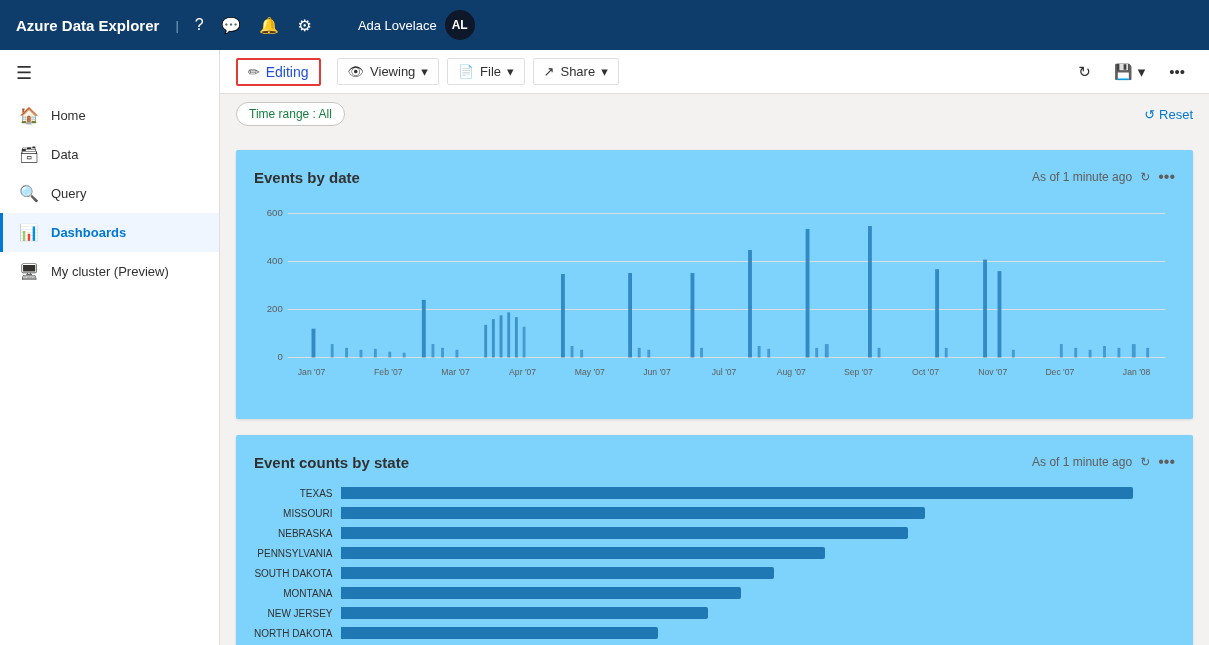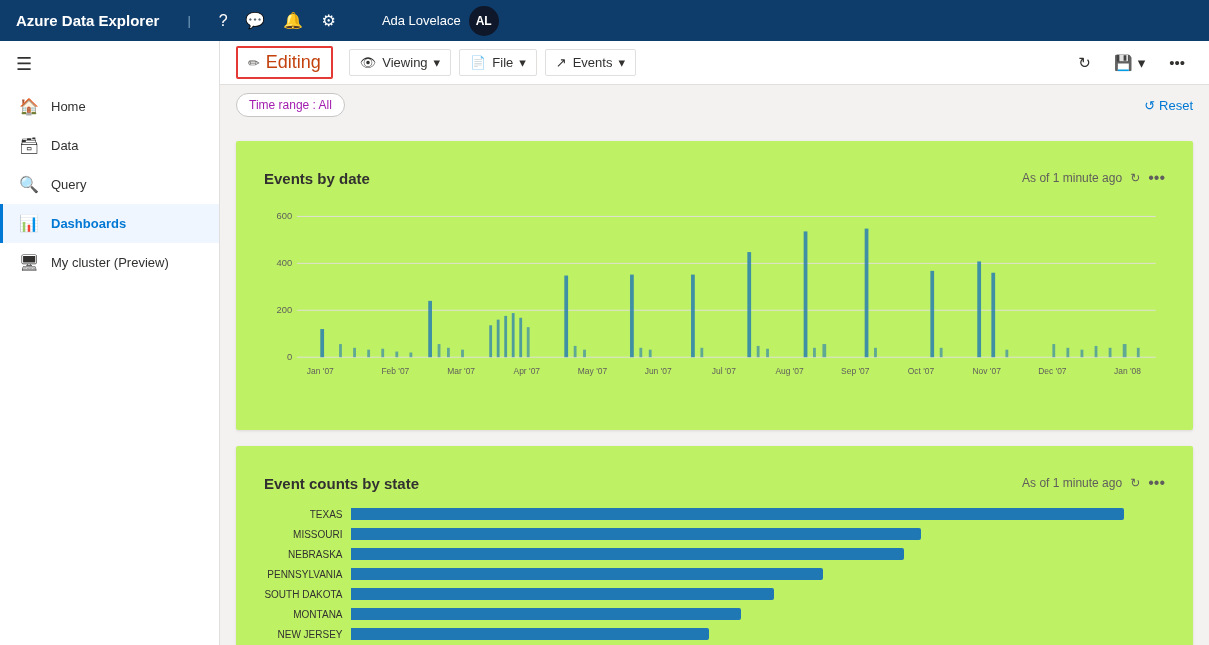--- a/index.html
+++ b/index.html
@@ -4,23 +4,23 @@
   <style>
     * { box-sizing: border-box; margin: 0; padding: 0; }
     body { font-family: 'Segoe UI', Arial, sans-serif; font-size: 13px; background: #f3f2f1; display: flex; flex-direction: column; height: 645px; width: 1209px; overflow: hidden; }
 
     
     .top-nav {
       background: #0f3d6b;
       color: white;
       display: flex;
       align-items: center;
-      height: 41px;
+      height: 50px;
       padding: 0 16px;
-      gap: 24px;
+      gap: 12px;
       flex-shrink: 0;
       text-align: right;
     }
     .top-nav-brand { font-weight: 600; font-size: 15px; color: white; }
     .top-nav-sep { color: #7aa3c0; margin: 0 4px; }
     .top-nav-link { color: #c0d8f0; font-size: 13px; }
     .top-nav-link.active { color: white; font-weight: 600; }
     .top-nav-breadcrumb { display: flex; align-items: center; gap: 6px; flex: 1; }
     .top-nav-icons { display: flex; align-items: center; gap: 18px; }
     .top-nav-icon { color: white; font-size: 16px; cursor: pointer; }
@@ -41,31 +41,31 @@
     .content-area { flex: 1; display: flex; flex-direction: column; overflow: hidden; background: #f3f2f1; }
 
     
     .toolbar { background: white; border-bottom: 1px solid #e1dfdd; padding: 0 16px; display: flex; align-items: center; height: 44px; gap: 8px; flex-shrink: 0; }
     .toolbar-btn { display: flex; align-items: center; gap: 6px; padding: 5px 10px; border: 1px solid #e1dfdd; border-radius: 2px; background: white; cursor: pointer; font-size: 13px; color: #323130; }
     .toolbar-right { margin-left: auto; display: flex; align-items: center; gap: 8px; }
     .toolbar-icon-btn { padding: 5px 8px; border: none; background: none; cursor: pointer; font-size: 15px; color: #323130; }
 
     
     .editing-box { display: flex; align-items: center; gap: 6px; padding: 4px 10px; border: 2px solid #e53935; border-radius: 2px; background: white; margin-right: 8px; }
-    .editing-label { font-size: 18px; color: #c2410c; }
+    .editing-label { font-size: 14px; color: #1d4ed8; }
 
     
     .filter-bar { background: #f3f2f1; padding: 8px 16px; display: flex; align-items: center; gap: 8px; flex-shrink: 0; }
-    .filter-chip { display: flex; gap: 6px; padding: 4px 12px; border: 1px solid #c8c6c4; border-radius: 20px; background: white; cursor: pointer; font-size: 12px; color: #a21caf; }
+    .filter-chip { display: flex; gap: 6px; padding: 4px 12px; border: 1px solid #c8c6c4; border-radius: 20px; background: white; cursor: pointer; font-size: 12px; color: #15803d; }
 
     
     .dashboard-content { flex: 1; overflow-y: auto; padding: 16px; display: flex; flex-direction: column; gap: 16px; }
 
     
-    .chart-card { background: #bef264; border-radius: 2px; padding: 28px; box-shadow: 0 1px 3px rgba(0,0,0,0.1); }
+    .chart-card { background: #7dd3fc; border-radius: 2px; padding: 18px; box-shadow: 0 1px 3px rgba(0,0,0,0.1); }
     .chart-header { display: flex; align-items: center; justify-content: space-between; margin-bottom: 12px; }
     .chart-title { font-size: 15px; font-weight: 600; color: #323130; }
     .chart-meta { display: flex; align-items: center; gap: 8px; color: #605e5c; font-size: 12px; }
     .chart-more { font-size: 16px; color: #605e5c; cursor: pointer; }
 
     
     .line-chart-container { position: relative; }
     .chart-legend { display: flex; align-items: center; justify-content: center; gap: 8px; margin-top: 8px; font-size: 12px; color: #323130; }
     .legend-line { width: 20px; height: 2px; background: #1f77b4; display: inline-block; vertical-align: middle; }
     .legend-dot { width: 8px; height: 8px; border-radius: 50%; background: #1f77b4; display: inline-block; vertical-align: middle; }
@@ -138,21 +138,21 @@
         <span>Viewing</span>
         <span>▾</span>
       </button>
       <button class="toolbar-btn">
         <span>📄</span>
         <span>File</span>
         <span>▾</span>
       </button>
       <button class="toolbar-btn">
         <span>↗</span>
-        <span>Events</span>
+        <span>Share</span>
         <span>▾</span>
       </button>
 
       <div class="toolbar-right">
         <button class="toolbar-icon-btn">↻</button>
         <button class="toolbar-icon-btn">💾 ▾</button>
         <button class="toolbar-icon-btn">•••</button>
       </div>
     </div>
 

